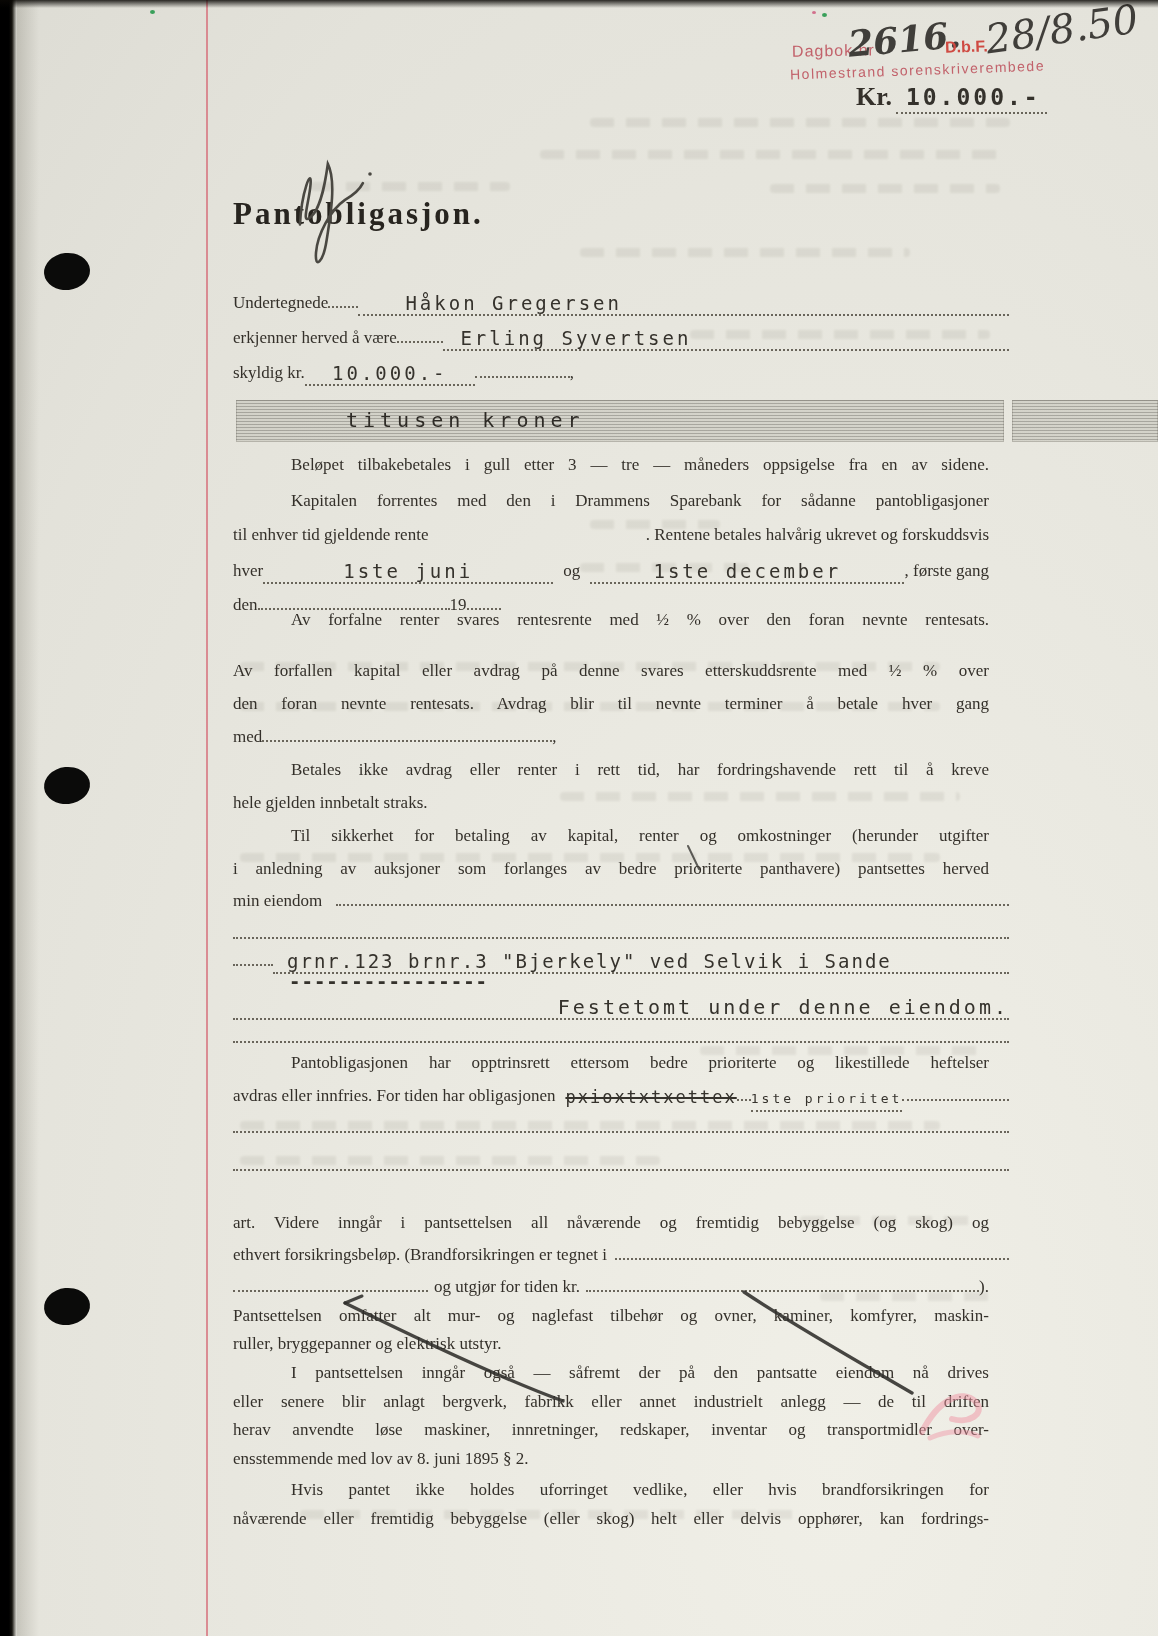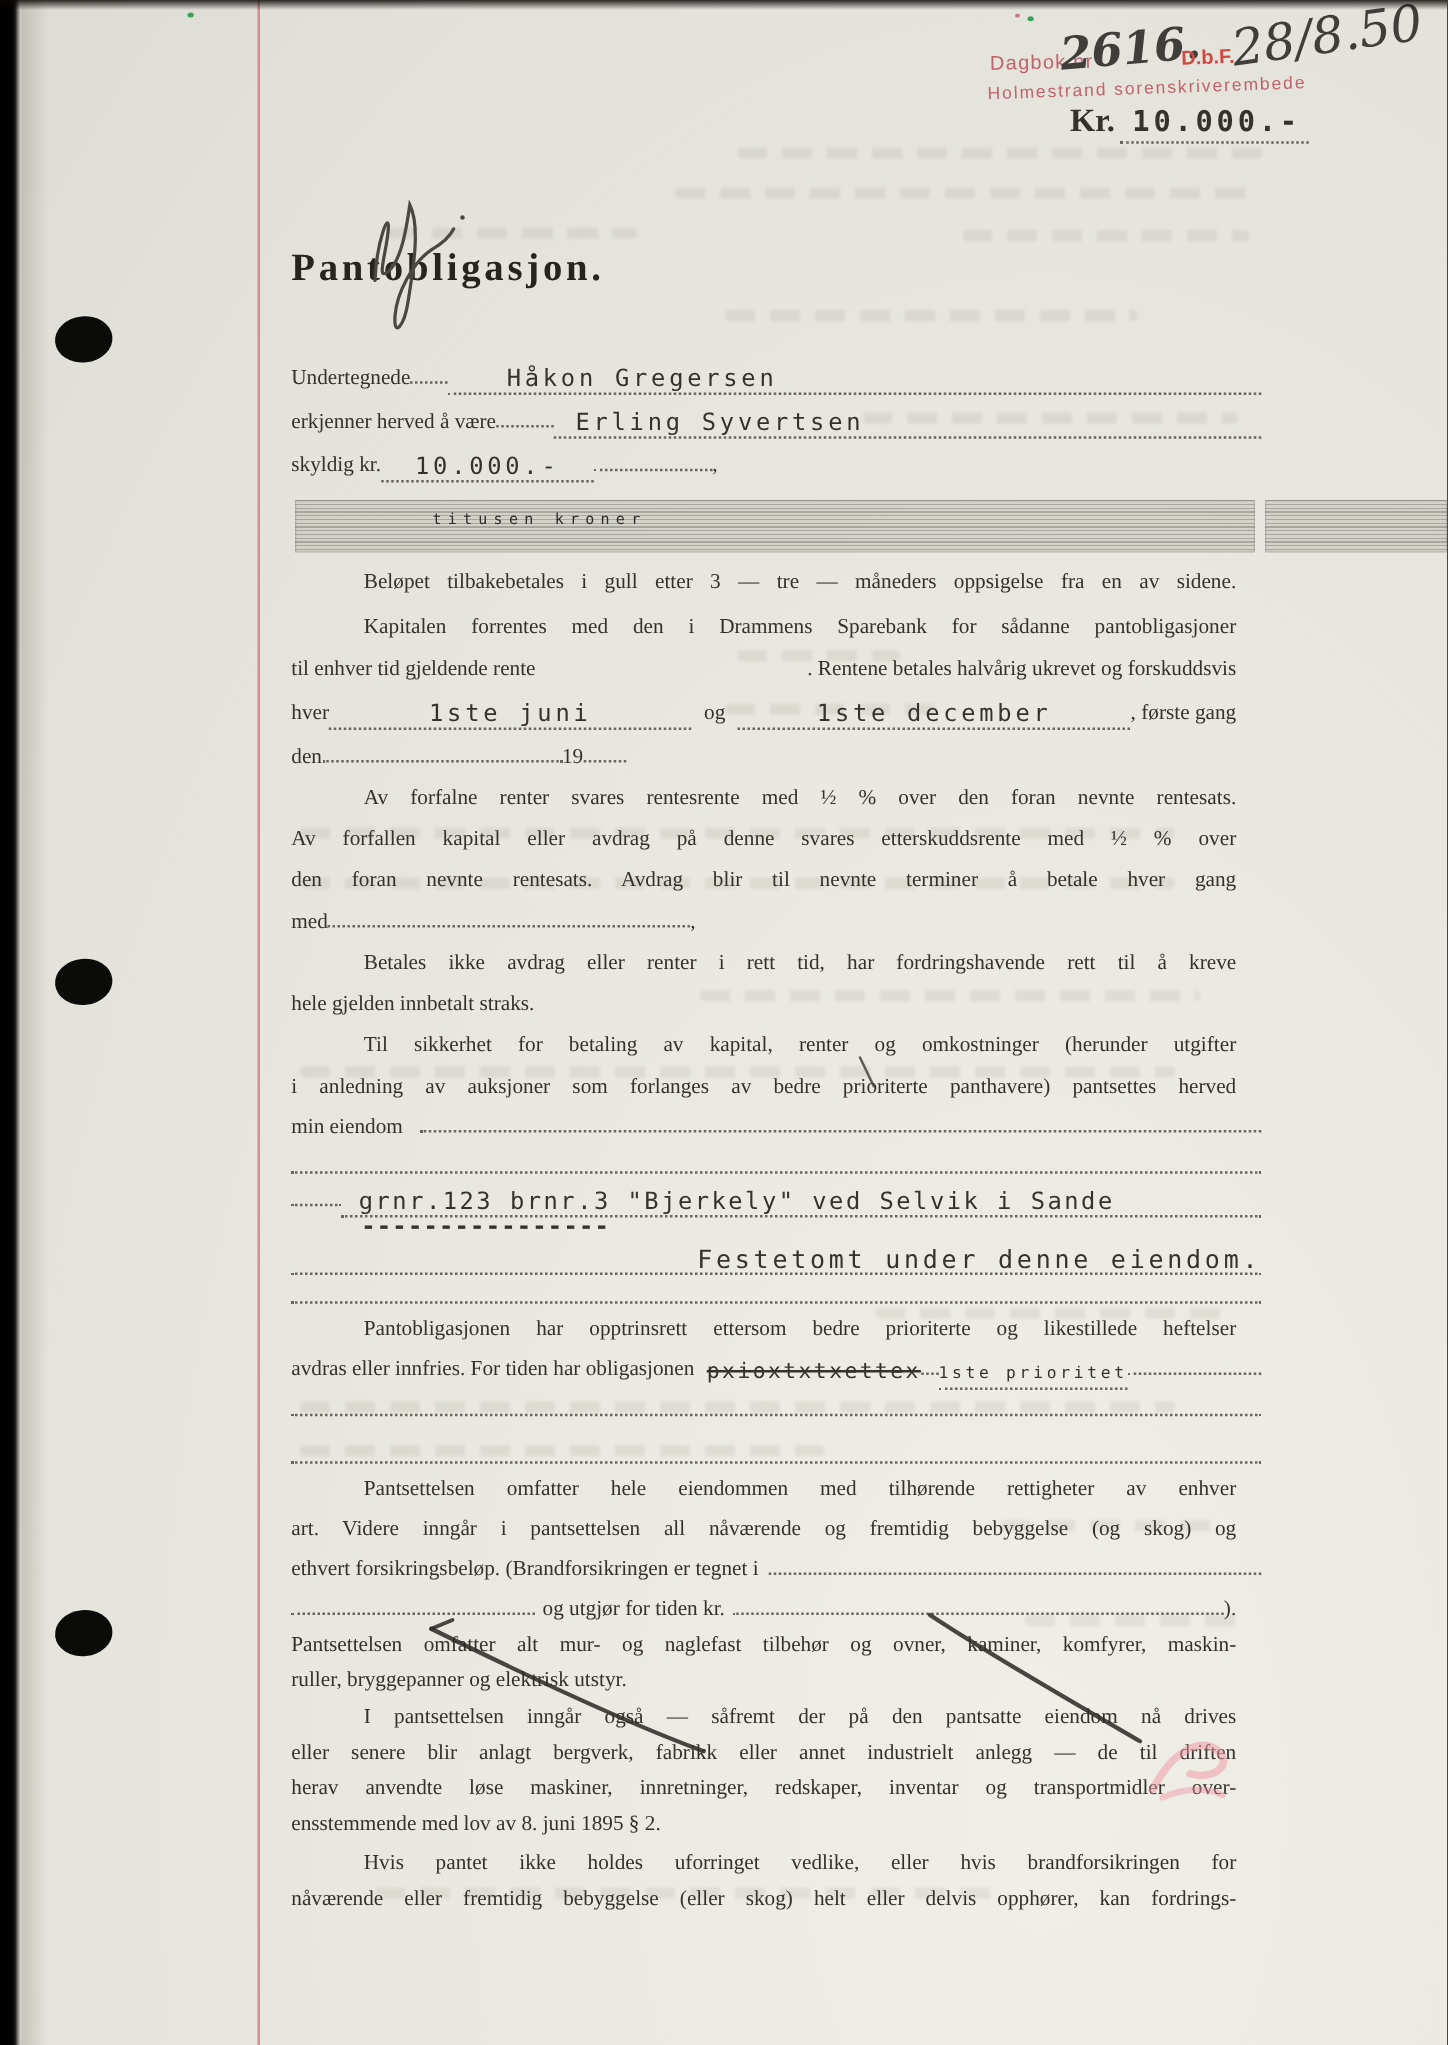--- a/index.html
+++ b/index.html
@@ -36,21 +36,21 @@
   .flexrow{display:flex;align-items:baseline;}
   .dots{display:inline-block;border-bottom:2px dotted rgba(74,69,58,.8);height:15px;vertical-align:baseline;}
   .grow{flex:1 1 auto;}
   .dotfield{display:inline-flex;justify-content:center;align-items:baseline;border-bottom:2px dotted rgba(74,69,58,.8);}
   .typed-name{font-size:19px;letter-spacing:3px;position:relative;top:2px;}
   .typed-small{font-size:17px;letter-spacing:2px;position:relative;top:2px;}
   .struck{text-decoration:line-through;text-decoration-thickness:2px;}
   .band{position:absolute;height:42px;z-index:2;
     background:repeating-linear-gradient(180deg,rgba(72,70,62,.40) 0 1px,rgba(196,195,185,.55) 1px 3px);
     box-shadow:inset 0 0 0 1px rgba(90,88,78,.25);}
-  .band-text{position:absolute;left:110px;top:8px;font-size:12px;letter-spacing:5px;color:#2e2b26;}
+  .band-text{position:absolute;left:110px;top:8px;font-size:20px;letter-spacing:5px;color:#2e2b26;}
   .overlay-svg{position:absolute;left:0;top:0;z-index:6;pointer-events:none;}
   .initials-svg{position:absolute;z-index:3;}
 </style>
 </head>
 <body>
 
 <div class="page">
 
   <div class="edge-left"></div>
   <div class="edge-left-shadow"></div>
@@ -154,21 +154,21 @@
     <span>, første gang</span>
   </div>
 
   <div class="row flexrow" style="top:592px">
     <span>den</span>
     <span class="dots" style="width:192px"></span>
     <span>19</span>
     <span class="dots" style="width:34px"></span>
   </div>
 
-  <div class="tl ind just" style="top:625px">Av forfalne renter svares rentesrente med ½ % over den foran nevnte rentesats.</div>
+  <div class="tl ind just" style="top:607px">Av forfalne renter svares rentesrente med ½ % over den foran nevnte rentesats.</div>
   <div class="tl just" style="top:658px">Av forfallen kapital eller avdrag på denne svares etterskuddsrente med ½ % over</div>
   <div class="tl just" style="top:691px">den foran nevnte rentesats.  Avdrag blir til nevnte terminer å betale hver gang</div>
 
   <div class="row flexrow" style="top:724px">
     <span>med</span>
     <span class="dots" style="width:290px"></span>
     <span>,</span>
   </div>
 
   <div class="tl ind just" style="top:757px">Betales ikke avdrag eller renter i rett tid, har fordringshavende rett til å kreve</div>
@@ -220,21 +220,20 @@
     <span class="dots grow"></span>
   </div>
 
   <div class="row wide flexrow" style="top:1116px">
       <span class="dots grow"></span>
     </div>
   <div class="row wide flexrow" style="top:1154px">
       <span class="dots grow"></span>
     </div>
 
-  <div class="tl ind just" style="top:1178px">Pantsettelsen omfatter hele eiendommen med tilhørende rettigheter av enhver</div>
   <div class="tl just" style="top:1210px">art.  Videre inngår i pantsettelsen all nåværende og fremtidig bebyggelse (og skog) og</div>
 
   <div class="row wide flexrow" style="top:1242px">
     <span>ethvert forsikringsbeløp.  (Brandforsikringen er tegnet i</span>
     <span style="width:8px"></span>
     <span class="dots grow"></span>
   </div>
 
   <div class="row flexrow" style="top:1274px">
     <span class="dots" style="width:195px"></span>

